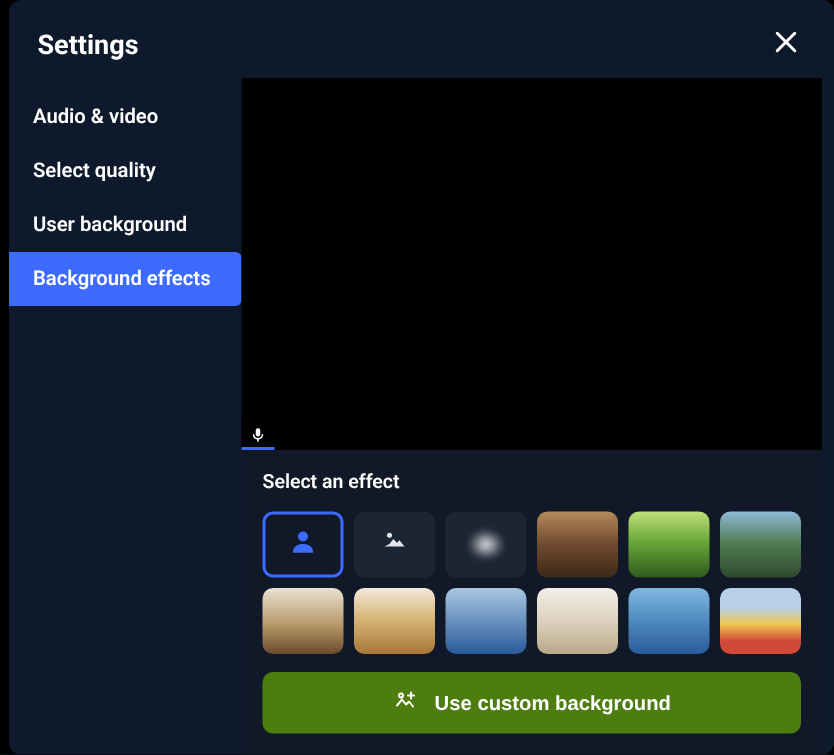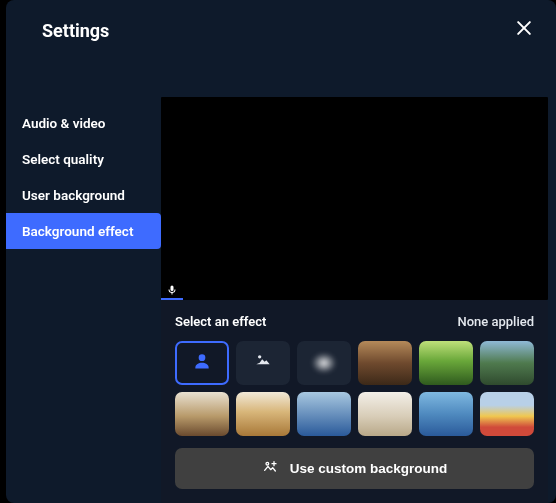--- a/index.html
+++ b/index.html
@@ -17,38 +17,37 @@
     width: 550px; height: 503px;
     background: #0e1a2b;
     border-radius: 8px;
     display: flex;
     flex-direction: column;
   }
   .header {
     display: flex;
     align-items: center;
     justify-content: space-between;
-    padding: 18px 20px 10px 36px;
+    padding: 18px 20px 10px 19px;
   }
   .header h1 {
     color: #fff;
     font-size: 18px;
     font-weight: 700;
   }
   .close-btn {
     width: 24px; height: 24px;
     color: #fff;
     cursor: pointer;
     display: flex; align-items: center; justify-content: center;
   }
   .body {
     display: flex;
     flex: 1;
     min-height: 0;
-    margin-top: 45px;
   }
   .sidebar {
     width: 158px;
     padding: 8px 0;
   }
   .sidebar-item {
     color: #fff;
     font-size: 13.5px;
     font-weight: 600;
     padding: 10px 16px;
@@ -136,21 +135,21 @@
   .bg-b { background: linear-gradient(180deg,#bfe07a 0%, #6aa83a 45%, #2f5a1e 100%); }
   .bg-c { background: linear-gradient(180deg,#8fb9d6 0%, #4f7a4e 50%, #2f4a2e 100%); }
   .bg-d { background: linear-gradient(180deg,#e9e1d2 0%, #b89a6a 55%, #6a4a2e 100%); }
   .bg-e { background: linear-gradient(180deg,#f1e9d8 0%, #d8b67a 45%, #a87838 100%); }
   .bg-f { background: linear-gradient(180deg,#a8c8e0 0%, #2a5a9a 100%); }
   .bg-g { background: linear-gradient(180deg,#f3efe8 0%, #d8cdb8 55%, #b8a888 100%); }
   .bg-h { background: linear-gradient(180deg,#7fb8e0 0%, #4f8abf 50%, #2a5a9a 100%); }
   .bg-i { background: linear-gradient(180deg,#b8d0e8 30%, #f0c850 55%, #d04a3a 80%); }
   .custom-btn {
     width: 100%;
-    background: #404040;
+    background: #4d7c0f;
     color: #fff;
     border: none;
     border-radius: 7px;
     padding: 11px 0;
     font-size: 13.5px;
     font-weight: 600;
     cursor: pointer;
     display: flex;
     align-items: center;
     justify-content: center;
@@ -172,39 +171,38 @@
           </svg>
       </span>
     </div>
   </div>
 
   <div class="body">
     <div class="sidebar">
       <div class="sidebar-item"><span>Audio &amp; video</span></div>
       <div class="sidebar-item"><span>Select quality</span></div>
       <div class="sidebar-item"><span>User background</span></div>
-      <div class="sidebar-item active"><span>Background effect</span></div>
+      <div class="sidebar-item active"><span>Background effects</span></div>
     </div>
 
     <div class="main">
       <div class="preview">
         <div class="mic-indicator">
           <span>
             <svg viewBox="0 0 24 24" fill="#fff">
                 <path d="M12 14a3 3 0 0 0 3-3V6a3 3 0 1 0-6 0v5a3 3 0 0 0 3 3z"></path>
                 <path d="M17 11a5 5 0 0 1-10 0H5a7 7 0 0 0 6 6.92V21h2v-3.08A7 7 0 0 0 19 11z"></path>
               </svg>
           </span>
         </div>
       </div>
 
       <div class="effects-panel">
         <div class="effects-header">
           <span class="effects-title">Select an effect</span>
-          <span class="effects-status">None applied</span>
         </div>
 
         <div class="effects-grid">
           <div class="effect-tile selected">
             <span>
               <svg viewBox="0 0 24 24" fill="#3e6bff">
                   <circle cx="12" cy="8" r="4"></circle>
                   <path d="M4 20c0-4 4-6 8-6s8 2 8 6v1H4z"></path>
                 </svg>
             </span>

